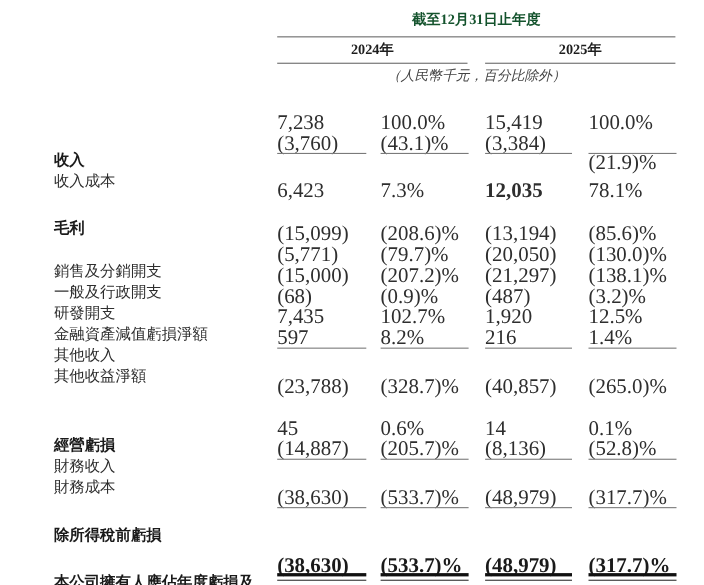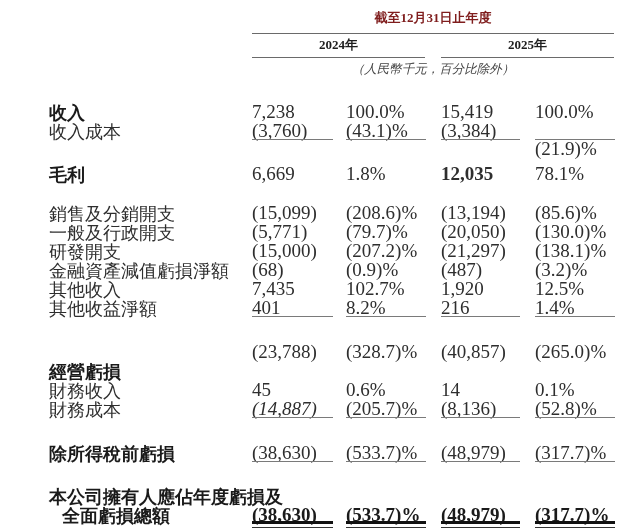--- a/index.html
+++ b/index.html
@@ -12,31 +12,31 @@
       height: 532px;
       position: relative;
       overflow: hidden;
       font-family: "Liberation Serif", "DejaVu Serif", serif;
       color: #2a2a2a;
       font-size: 13px;
     }
     .abs { position: absolute; white-space: nowrap; }
     .hdr-title {
       left: 252px; width: 362px; top: 9px;
-      text-align: center; font-weight: bold; font-size: 13px; color: #7f1d1d;
+      text-align: center; font-weight: bold; font-size: 13px; color: #14532d;
     }
     .hline { position: absolute; height: 0; border-top: 1px solid #6a6a6a; }
     .year {
       top: 36px; text-align: center; font-weight: bold; font-size: 13px; color: #1e1e1e;
     }
     .unit {
       left: 252px; width: 362px; top: 61px;
       text-align: center; font-style: italic; font-size: 12.5px; color: #444;
     }
-    .label { left: 49px; font-size: 18px; color: #2e2e2e; }
+    .label { left: 49px; font-size: 14px; color: #2e2e2e; margin-top: 36px; }
     .label.bold { font-weight: bold; color: #1a1a1a; }
     .num { font-size: 19px; color: #2e2e2e; }
     .num.bold { font-weight: bold; color: #1a1a1a; }
     .c1 { left: 252px; width: 81px; }
     .c2 { left: 346px; width: 80px; }
     .c3 { left: 441px; width: 79px; }
     .c4 { left: 535px; width: 80px; }
     .u { position: absolute; height: 0; border-top: 1px solid #7a7a7a; }
     .u1 { left: 252px; width: 81px; }
     .u2 { left: 346px; width: 80px; }
@@ -71,22 +71,22 @@
   <div class="abs num c3" style="top:120px;">(3,384)</div>
   <div class="abs num c4" style="top:120px;margin-top:18px;">(21.9)%</div>
 </div>
 <div class="u u1" style="top:139px;"></div>
 <div class="u u2" style="top:139px;"></div>
 <div class="u u3" style="top:139px;"></div>
 <div class="u u4" style="top:139px;"></div>
 
 <div>
   <div class="abs label bold" style="top:163px;">毛利</div>
-  <div class="abs num c1" style="top:163px;">6,669</div>
-  <div class="abs num c2" style="top:163px;">1.8%</div>
+  <div class="abs num c1" style="top:163px;">6,423</div>
+  <div class="abs num c2" style="top:163px;">7.3%</div>
   <div class="abs num c3" style="top:163px;font-weight:bold;">12,035</div>
   <div class="abs num c4" style="top:163px;">78.1%</div>
 </div>
 
 <div>
   <div class="abs label" style="top:202px;">銷售及分銷開支</div>
   <div class="abs num c1" style="top:202px;">(15,099)</div>
   <div class="abs num c2" style="top:202px;">(208.6)%</div>
   <div class="abs num c3" style="top:202px;">(13,194)</div>
   <div class="abs num c4" style="top:202px;">(85.6)%</div>
@@ -114,21 +114,21 @@
 </div>
 <div>
   <div class="abs label" style="top:278px;">其他收入</div>
   <div class="abs num c1" style="top:278px;">7,435</div>
   <div class="abs num c2" style="top:278px;">102.7%</div>
   <div class="abs num c3" style="top:278px;">1,920</div>
   <div class="abs num c4" style="top:278px;">12.5%</div>
 </div>
 <div>
   <div class="abs label" style="top:297px;">其他收益淨額</div>
-  <div class="abs num c1" style="top:297px;">401</div>
+  <div class="abs num c1" style="top:297px;">597</div>
   <div class="abs num c2" style="top:297px;">8.2%</div>
   <div class="abs num c3" style="top:297px;">216</div>
   <div class="abs num c4" style="top:297px;">1.4%</div>
 </div>
 <div class="u u1" style="top:316px;"></div>
 <div class="u u2" style="top:316px;"></div>
 <div class="u u3" style="top:316px;"></div>
 <div class="u u4" style="top:316px;"></div>
 
 <div>
@@ -142,21 +142,21 @@
 <div>
   <div class="abs label" style="top:379px;">財務收入</div>
   <div class="abs num c1" style="top:379px;">45</div>
   <div class="abs num c2" style="top:379px;">0.6%</div>
   <div class="abs num c3" style="top:379px;">14</div>
   <div class="abs num c4" style="top:379px;">0.1%</div>
 </div>
 
 <div>
   <div class="abs label" style="top:398px;">財務成本</div>
-  <div class="abs num c1" style="top:398px;font-style:italic;">(14,887)</div>
+  <div class="abs num c1" style="top:398px;">(14,887)</div>
   <div class="abs num c2" style="top:398px;">(205.7)%</div>
   <div class="abs num c3" style="top:398px;">(8,136)</div>
   <div class="abs num c4" style="top:398px;">(52.8)%</div>
 </div>
 <div class="u u1" style="top:417px;"></div>
 <div class="u u2" style="top:417px;"></div>
 <div class="u u3" style="top:417px;"></div>
 <div class="u u4" style="top:417px;"></div>
 
 <div>

